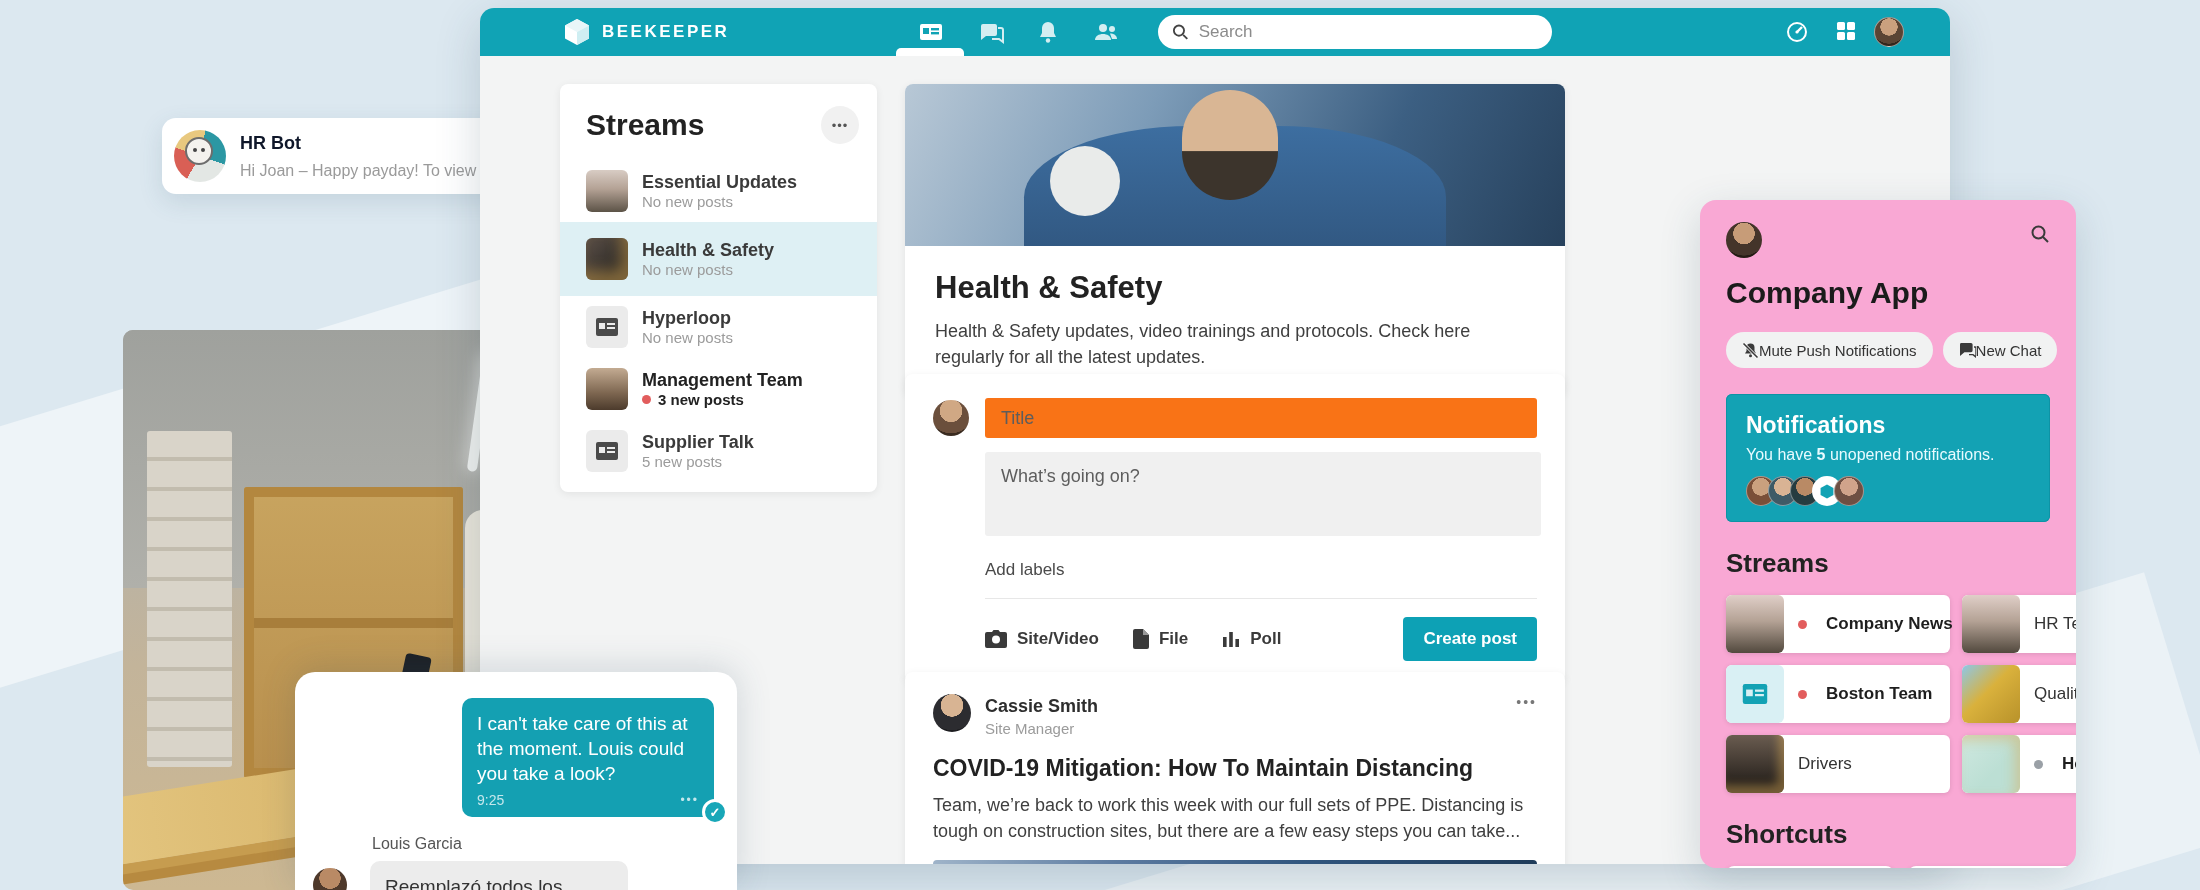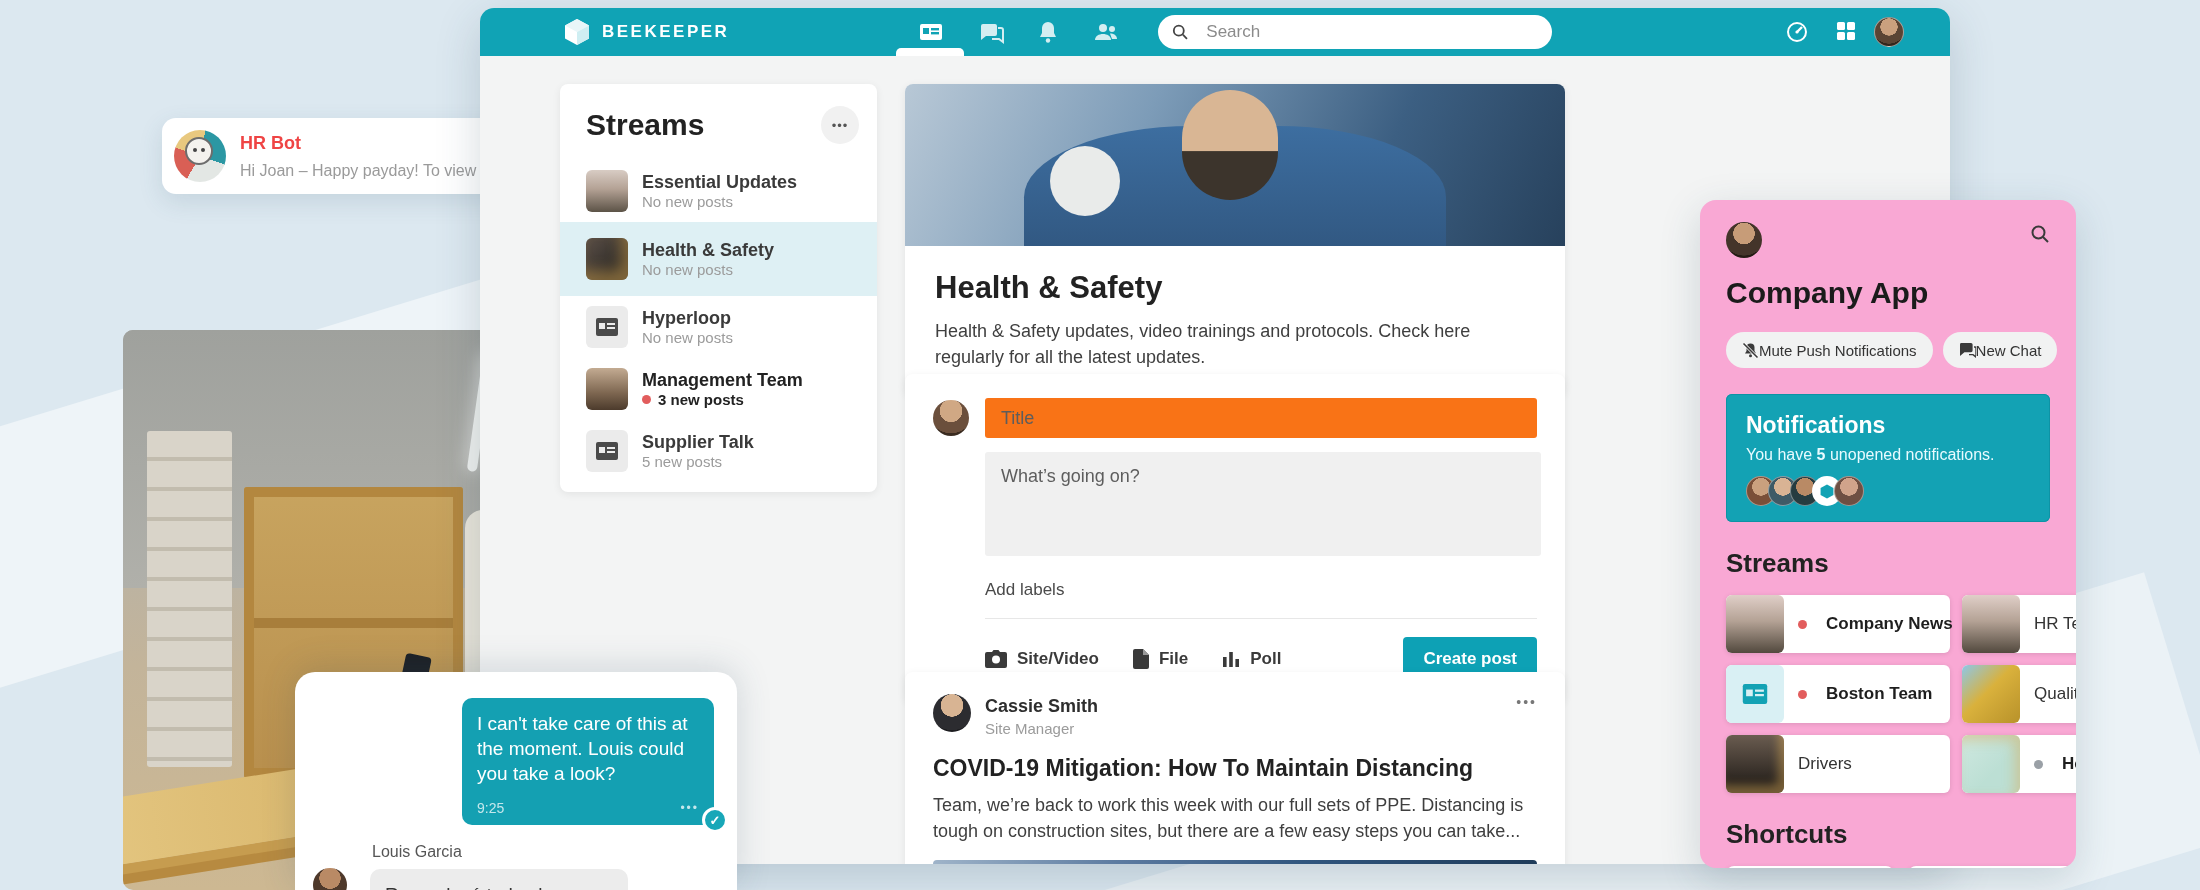--- a/index.html
+++ b/index.html
@@ -16,21 +16,21 @@
   .toast { position:absolute; left:162px; top:118px; width:352px; height:76px; background:#fff;
            border-radius:14px; box-shadow:0 8px 24px rgba(60,90,110,.14); z-index:2;
            display:flex; align-items:center; padding:0 14px 0 12px; overflow:hidden; }
   .toast-avatar { width:52px; height:52px; border-radius:50%; flex:0 0 52px; margin-right:14px;
            background:conic-gradient(from 210deg,#d95f55 0 22%, #e8c87f 22% 45%, #2b97a3 45% 72%, #e3e7e4 72% 100%);
            position:relative; }
   .toast-avatar .face { position:absolute; left:11px; top:7px; width:28px; height:28px; border-radius:50%;
            background:#f4f2ee; border:2px solid #6d6d6d; }
   .toast-avatar .face:before { content:""; position:absolute; left:6px; top:9px; width:4px; height:4px; border-radius:50%; background:#444; box-shadow:8px 0 0 #444; }
   .toast-texts { min-width:0; }
-  .toast-title { font-size:18px; color:#ef4444; font-weight:600; margin-bottom:8px; }
+  .toast-title { font-size:18px; color:#0f172a; font-weight:600; margin-bottom:8px; }
   .toast-msg { font-size:16px; color:#9a9a9a; white-space:nowrap; overflow:hidden; }
 
   
   .photo { position:absolute; left:123px; top:330px; width:607px; height:560px; border-radius:10px;
            z-index:3; overflow:hidden; background:linear-gradient(180deg,#a9aaa5 0,#b6b2a8 30%,#c3b49a 60%,#cdb892 100%); }
   .photo .wall { position:absolute; left:0; top:0; right:0; height:46%; background:linear-gradient(180deg,#9fa19d,#b0b0aa); }
   .photo .lamp { position:absolute; left:58%; top:4%; width:10px; height:120px; background:#eef0ee; border-radius:5px; transform:rotate(8deg); box-shadow:0 0 18px rgba(255,255,255,.8); }
   .photo .shelf { position:absolute; left:20%; top:28%; width:36%; height:52%; background:linear-gradient(180deg,#c8a45f,#b88f4d); border-radius:3px; box-shadow:inset 0 0 0 10px #b3873f; }
   .photo .shelf:before { content:""; position:absolute; left:10px; right:10px; top:45%; height:10px; background:#a87e3b; }
   .photo .bricks { position:absolute; left:4%; top:18%; width:14%; height:60%; background:repeating-linear-gradient(180deg,#d9d4c9 0 26px, #c2bcae 26px 30px); border-radius:3px; }
@@ -48,21 +48,21 @@
   
   .window { position:absolute; left:480px; top:8px; width:1470px; height:856px; background:#f3f4f4;
             border-radius:14px 14px 0 0; box-shadow:0 14px 46px rgba(40,70,90,.20); z-index:10; overflow:hidden; }
   .appbar { position:absolute; left:0; top:0; right:0; height:48px; background:#10a3b5; }
   .brand { position:absolute; left:84px; top:10px; display:flex; align-items:center; gap:12px; }
   .brand-name { color:#fff; font-size:17px; font-weight:700; letter-spacing:2.5px; }
   .nav-ic { position:absolute; top:12px; width:26px; height:24px; opacity:.82; cursor:pointer; }
   .nav-ic.active { opacity:1; }
   .tab-underline { position:absolute; left:416px; bottom:0; width:68px; height:8px; background:#fff; border-radius:5px 5px 0 0; }
   .searchbox { position:absolute; left:678px; top:7px; width:394px; height:34px; background:#fff; border-radius:17px;
-               display:flex; align-items:center; padding:8px 14px; gap:18px; }
+               display:flex; align-items:center; padding:8px 14px; gap:10px; }
   .searchbox input { border:none; outline:none; font-size:17px; color:#333; width:100%; background:transparent; font-family:inherit; }
   .searchbox input::placeholder { color:#8b8b8b; }
   .right-ic { position:absolute; top:12px; width:24px; height:24px; }
   .hdr-avatar { position:absolute; left:1394px; top:9px; width:30px; height:30px; border-radius:50%;
                 background:radial-gradient(circle at 50% 32%, #caa07e 0 36%, #5a4434 37% 70%, #33261c 71%); border:1px solid rgba(255,255,255,.5); }
 
   
   .streams-card { position:absolute; left:80px; top:76px; width:317px; background:#fff; border-radius:8px;
                   box-shadow:0 2px 8px rgba(0,0,0,.07); padding-bottom:10px; }
   .streams-head { display:flex; align-items:center; justify-content:space-between; padding:22px 18px 16px 26px; }
@@ -95,21 +95,21 @@
   .hero-info { padding:24px 30px 26px; }
   .hero-title { font-size:31px; font-weight:700; color:#222; margin-bottom:12px; }
   .hero-desc { font-size:18px; color:#3f3f3f; line-height:1.45; }
 
   .composer { position:absolute; top:290px; left:0; width:660px; padding:24px 28px 22px; }
   .comp-row { display:flex; gap:16px; align-items:center; }
   .avatar-sm { width:36px; height:36px; border-radius:50%; flex:0 0 36px;
                background:radial-gradient(circle at 50% 30%, #d0a884 0 36%, #6b4f3c 37% 72%, #3a2b20 73%); }
   .comp-input { flex:1; height:40px; background:#f97316; border:none; border-radius:3px; padding:0 16px; font-size:18px; font-family:inherit; color:#333; }
   .comp-input::placeholder, .comp-area::placeholder { color:#5d5d5d; }
-  .comp-area { margin:14px 0 0 52px; width:556px; height:104px; background:#f0f0f0; border:none; border-radius:3px; padding:14px 16px; font-size:18px; font-family:inherit; resize:none; color:#333; }
+  .comp-area { margin:14px 0 0 52px; width:556px; height:84px; background:#f0f0f0; border:none; border-radius:3px; padding:14px 16px; font-size:18px; font-family:inherit; resize:none; color:#333; }
   .add-labels { margin:20px 0 0 52px; font-size:17px; color:#4a4a4a; cursor:pointer; }
   .comp-divider { margin:18px 0 0 52px; border-top:1px solid #e7e7e7; }
   .comp-actions { margin:18px 0 0 52px; display:flex; align-items:center; gap:34px; }
   .act-btn { display:flex; align-items:center; gap:10px; font-size:17px; font-weight:600; color:#3a3a3a; cursor:pointer; }
   .create-btn { margin-left:auto; background:#0da1b5; color:#fff; font-size:17px; font-weight:700; border:none;
                 border-radius:4px; padding:12px 20px; cursor:pointer; font-family:inherit; }
 
   .post { position:absolute; top:588px; left:0; width:660px; padding:22px 28px 0; height:272px; overflow:hidden; }
   .post-head { display:flex; align-items:flex-start; gap:14px; }
   .avatar-post { width:38px; height:38px; border-radius:50%; flex:0 0 38px;
@@ -121,21 +121,21 @@
   .post-body { margin-top:10px; font-size:18px; color:#3f3f3f; line-height:1.45; }
   .post-img { margin-top:16px; height:80px; border-radius:4px 4px 0 0;
               background:linear-gradient(100deg,#9fb4c9 0,#5c7ba0 30%,#31567e 60%,#1e3a57 100%); }
 
   
   .chat-card { position:absolute; left:295px; top:672px; width:442px; height:218px; background:#fff;
                border-radius:20px 20px 0 0; box-shadow:0 -4px 34px rgba(50,80,100,.18); z-index:30; padding:26px 22px 0; }
   .bubble-out { position:relative; margin-left:145px; width:252px; background:#14a0b2; border-radius:10px;
                 padding:13px 15px 9px; color:#fff; }
   .bubble-text { font-size:19px; line-height:1.32; }
-  .bubble-meta { display:flex; align-items:center; margin-top:14px; font-size:14px; color:rgba(255,255,255,.75);gap:16px; }
+  .bubble-meta { display:flex; align-items:center; margin-top:6px; font-size:14px; color:rgba(255,255,255,.75);gap:16px; }
   .bubble-menu { margin-left:auto; letter-spacing:2px; font-size:12px; cursor:pointer; }
   .check-badge { position:absolute; right:-14px; bottom:-8px; width:26px; height:26px; border-radius:50%;
                  background:#18a7b8; border:3px solid #fff; color:#fff; font-size:13px; font-weight:700;
                  display:flex; align-items:center; justify-content:center; }
   .chat-sender { margin:18px 0 8px 55px; font-size:16px; color:#555; }
   .bubble-in { margin-left:53px; width:258px; background:#ececec; border-radius:10px; padding:13px 15px 9px; color:#333; }
   .chat-avatar { position:absolute; left:18px; top:196px; width:34px; height:34px; border-radius:50%;
                  background:radial-gradient(circle at 50% 30%, #b98a65 0 36%, #4e392b 37% 75%, #2e2119 76%); }
 
   

